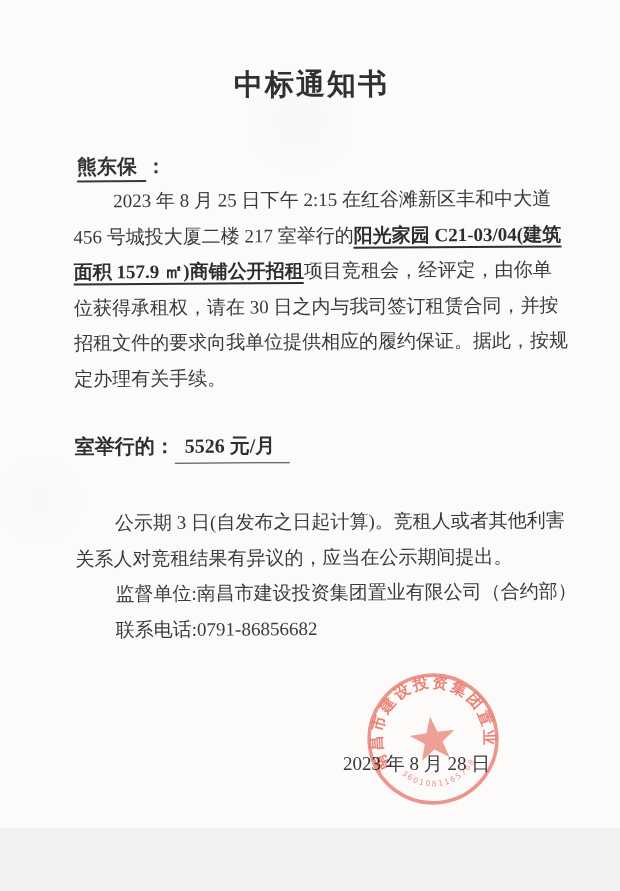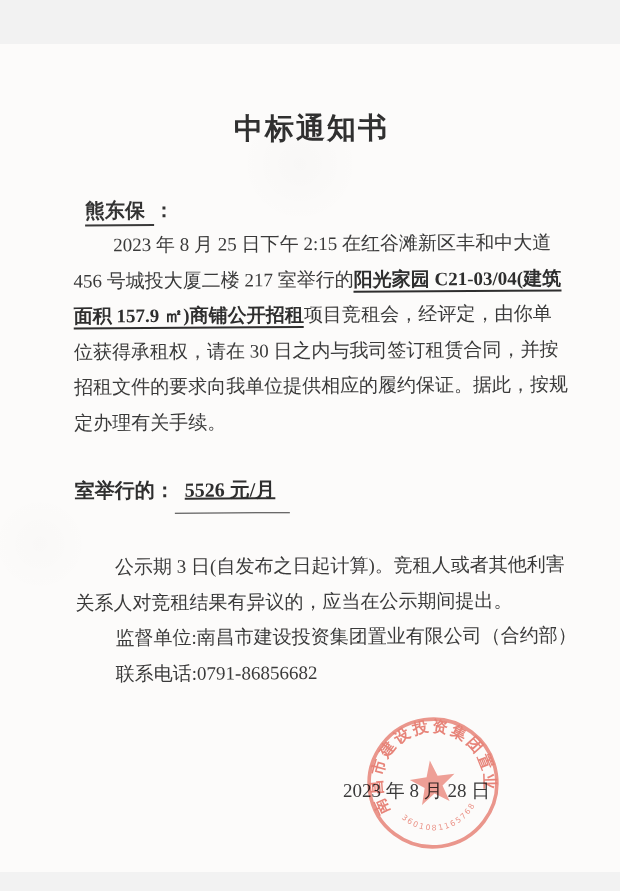--- a/index.html
+++ b/index.html
@@ -10,39 +10,38 @@
   }
   .page{
     position:relative;
     width:620px;height:828px;
     overflow:hidden;
     background:
       radial-gradient(circle at 300px 120px, rgba(0,0,0,0.015), transparent 60px),
       radial-gradient(circle at 40px 500px, rgba(0,0,0,0.012), transparent 50px),
       #fcfbfa;
     color:#3a3a3a;
-    margin-top:44px;
   }
   .content{
     position:absolute;left:72px;top:0;width:478px;
     transform:rotate(-0.35deg);
     transform-origin:50% 50%;
     font-size:19px;
     line-height:35.5px;
   }
   .doc-title{
     position:absolute;left:0;top:64px;width:478px;
     text-align:center;
     font-size:29px;line-height:40px;
     font-weight:700;
     letter-spacing:2px;
     color:#303030;
   }
   .addressee{
-    position:absolute;left:12px;top:150px;
+    position:absolute;left:4px;top:150px;
     font-weight:700;font-size:20px;line-height:30px;color:#333;
   }
   .addressee .name{
     border-bottom:2px solid #3a3a3a;
     padding-right:9px;padding-bottom:1px;
     display:inline-block;line-height:26px;
   }
   .para1{position:absolute;left:0;top:182px;width:478px;}
   .jline{text-align:justify;text-align-last:justify;}
   .line{height:35.5px;white-space:nowrap;}
@@ -51,22 +50,21 @@
     font-weight:700;color:#2e2e2e;
     border-bottom:2px solid #2e2e2e;
     padding-bottom:1px;
   }
   .result-line{
     position:absolute;left:0;top:428px;
     font-weight:700;font-size:20px;color:#2e2e2e;
   }
   .result-line .value{
     border-bottom:1.5px solid #3a3a3a;
-    padding:0 14px 12px 10px;
-    text-decoration:underline;
+    padding:0 14px 6px 10px;
   }
   .notice{position:absolute;left:0;top:504px;width:478px;}
   .footer-lessor{position:absolute;left:131px;top:713px;white-space:nowrap;}
   .footer-date{position:absolute;left:271px;top:751px;white-space:nowrap;}
   .seal{
     position:absolute;left:363px;top:669px;
     width:140px;height:140px;
     mix-blend-mode:multiply;
     opacity:0.9;
     transform:rotate(-8deg);
@@ -110,21 +108,21 @@
 
     <div class="notice">
       <div class="line indent">公示期 3 日(自发布之日起计算)。竞租人或者其他利害</div>
       <div class="line">关系人对竞租结果有异议的，应当在公示期间提出。</div>
       <div class="line indent">监督单位:南昌市建设投资集团置业有限公司（合约部）</div>
       <div class="line indent">联系电话:0791-86856682</div>
     </div>
 
   </div>
 
-  <div class="footer-date" style="position:absolute;left:343px;top:734px;font-size:19px;color:#3a3a3a;">2023 年 8 月 28 日</div>
+  <div class="footer-date" style="position:absolute;left:343px;top:751px;font-size:19px;color:#3a3a3a;">2023 年 8 月 28 日</div>
 
   <div class="seal">
     <svg viewBox="0 0 136 136">
       <circle cx="68" cy="68" r="62" fill="none" stroke="#e8786c" stroke-width="3.5" stroke-opacity="0.85"></circle>
       <polygon points="68,46 73.4,61.6 89.9,61.9 76.8,71.8 81.5,87.6 68,78.2 54.5,87.6 59.3,71.8 46.1,61.9 62.6,61.6" fill="#ec8579" fill-opacity="0.85"></polygon>
       <defs>
         <path id="ringPath" d="M 22.7 89.1 A 50 50 0 1 1 113.3 89.1" fill="none"></path>
         <path id="codePath" d="M 30.3 94.4 A 46 46 0 0 0 105.7 94.4" fill="none"></path>
       </defs>
       <text class="ringtext">

